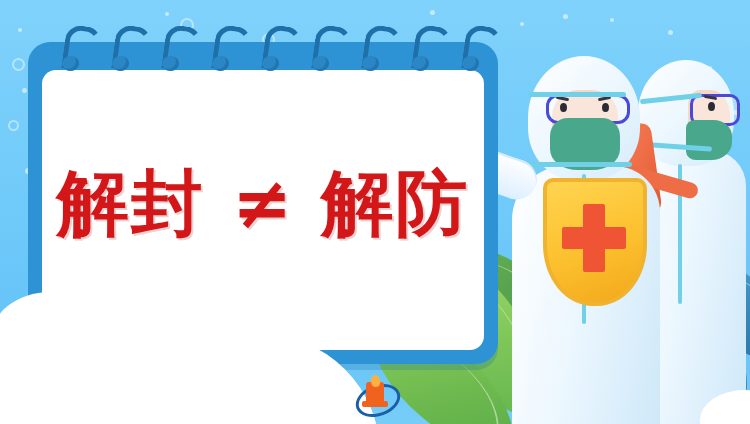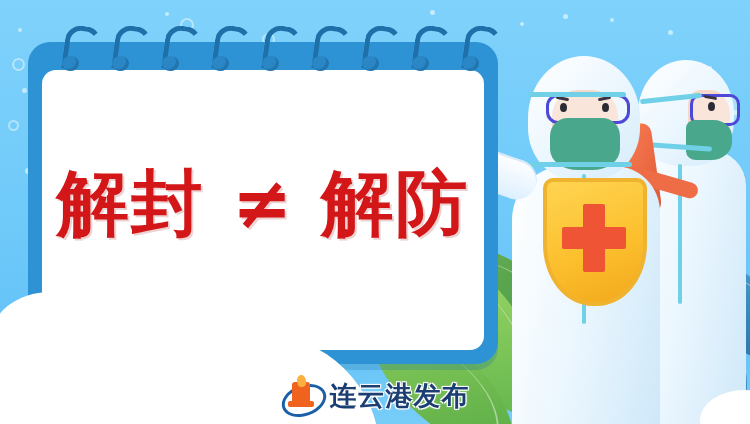--- a/index.html
+++ b/index.html
@@ -346,16 +346,15 @@
   <div class="cloud" style="left:238px;bottom:-14px;width:96px;height:62px;"></div>
   <div class="cloud" style="left:700px;bottom:-26px;width:90px;height:60px;"></div>
 
   <div class="footer">
     <div class="logo-mark">
       <div class="logo-orbit"></div>
       <div class="logo-base"></div>
       <div class="logo-tower"></div>
       <div class="logo-flame"></div>
     </div>
-    <div class="logo-text">连云港发布</div>
   </div>
 
 </div>
 
 </body></html>

